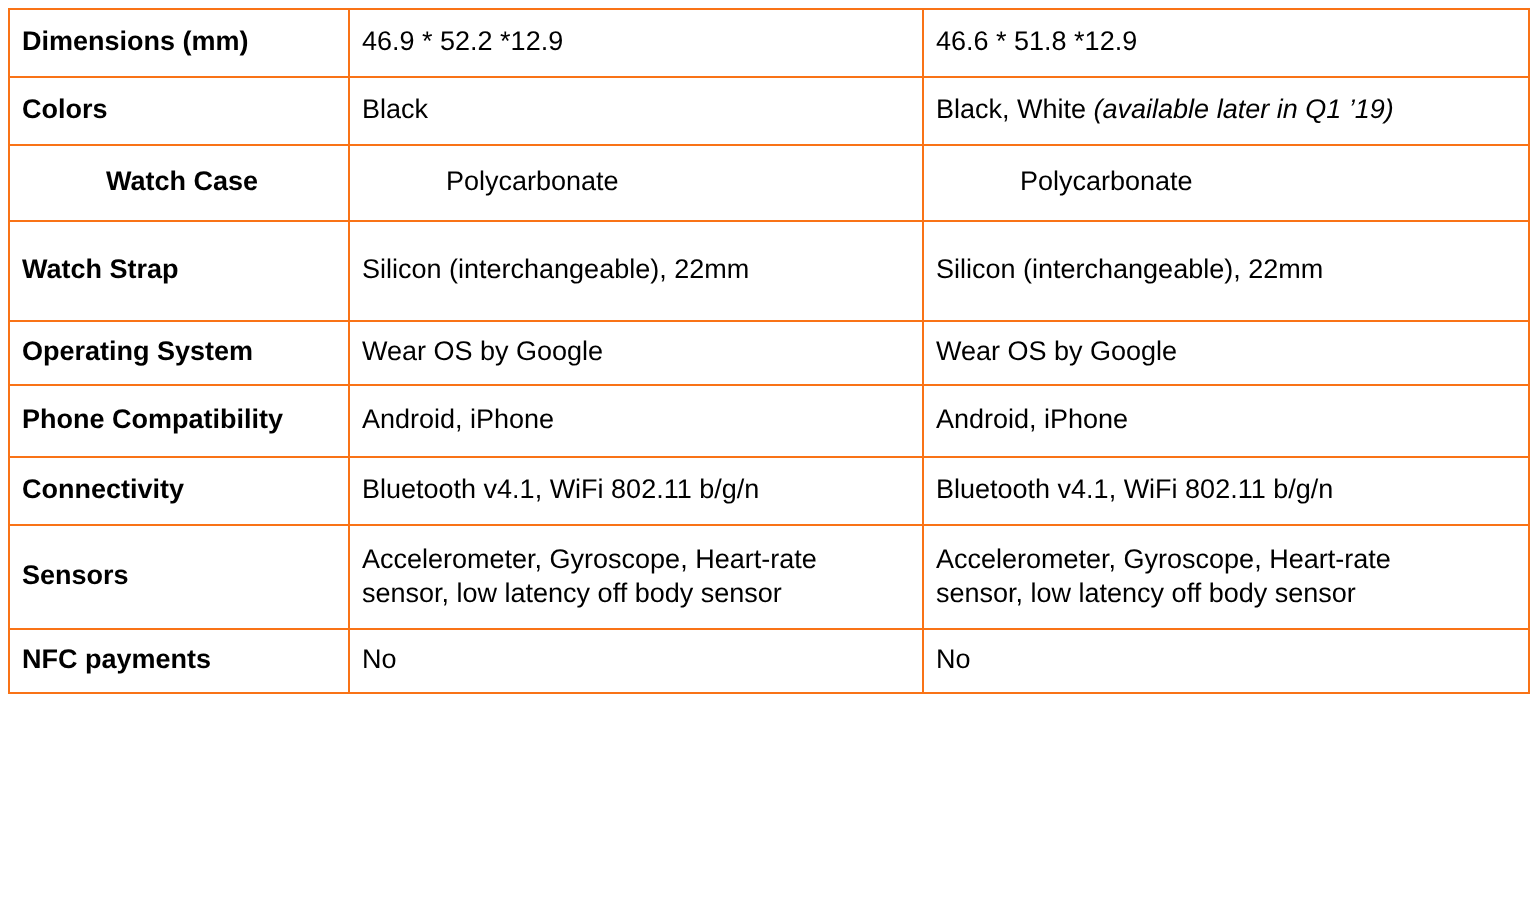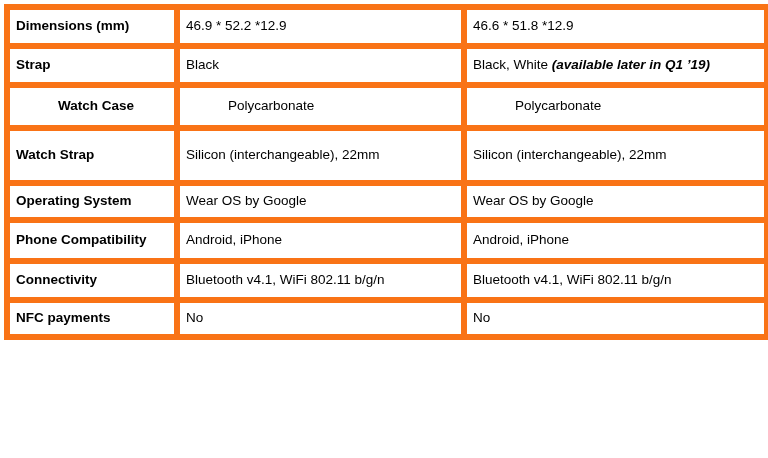--- a/index.html
+++ b/index.html
@@ -23,36 +23,36 @@
   table.spec {
     border-collapse: collapse;
     width: 760px;
     margin: 4px 0 0 4px;
     table-layout: fixed;
   }
   table.spec col.c1 { width: 170px; }
   table.spec col.c2 { width: 287px; }
   table.spec col.c3 { width: 303px; }
   table.spec td {
-    border: 6px solid #f97316;
+    border: 1px solid #f97316;
     padding: 4px 6px 5px 6px;
     font-size: 13.5px;
     line-height: 1.28;
     vertical-align: middle;
     word-wrap: break-word;
   }
   td.label {
     font-weight: bold;
   }
   td.val {
     font-weight: normal;
   }
   .it {
     font-style: italic;
-    font-weight: bold;
+    font-weight: normal;
     margin-top: 24px;
   }
   
   tr.r-dim td { height: 24px; }
   tr.r-colors td { height: 24px; }
   tr.r-case td { height: 28px; padding-left: 48px; }
   tr.r-strap td { height: 40px; }
   tr.r-os td { height: 22px; }
   tr.r-phone td { height: 26px; margin-left: 24px; }
   tr.r-plat td { height: 38px; }
@@ -75,21 +75,21 @@
       <col class="c2">
       <col class="c3">
     </colgroup>
     <tbody>
       <tr class="r-dim">
         <td class="label">Dimensions (mm)</td>
         <td class="val">46.9 * 52.2 *12.9</td>
         <td class="val">46.6 * 51.8 *12.9</td>
       </tr>
       <tr class="r-colors">
-        <td class="label">Strap</td>
+        <td class="label">Colors</td>
         <td class="val">Black</td>
         <td class="val"><span>Black, White </span><span class="it">(available later in Q1 ’19)</span></td>
       </tr>
       <tr class="r-case">
         <td class="label">Watch Case</td>
         <td class="val">Polycarbonate</td>
         <td class="val">Polycarbonate</td>
       </tr>
       <tr class="r-strap">
         <td class="label">Watch Strap</td>
@@ -104,20 +104,31 @@
       <tr class="r-phone">
         <td class="label">Phone Compatibility</td>
         <td class="val">Android, iPhone</td>
         <td class="val">Android, iPhone</td>
       </tr>
       <tr class="r-conn">
         <td class="label">Connectivity</td>
         <td class="val">Bluetooth v4.1, WiFi 802.11 b/g/n</td>
         <td class="val">Bluetooth v4.1, WiFi 802.11 b/g/n</td>
       </tr>
+      <tr class="r-sens">
+        <td class="label">Sensors</td>
+        <td class="val">
+          <span class="two-line">Accelerometer, Gyroscope, Heart-rate</span>
+          <span class="two-line">sensor, low latency off body sensor</span>
+        </td>
+        <td class="val">
+          <span class="two-line">Accelerometer, Gyroscope, Heart-rate</span>
+          <span class="two-line">sensor, low latency off body sensor</span>
+        </td>
+      </tr>
       <tr class="r-nfc">
         <td class="label">NFC payments</td>
         <td class="val">No</td>
         <td class="val">No</td>
       </tr>
 
     </tbody>
   </table>
 </div>
 

